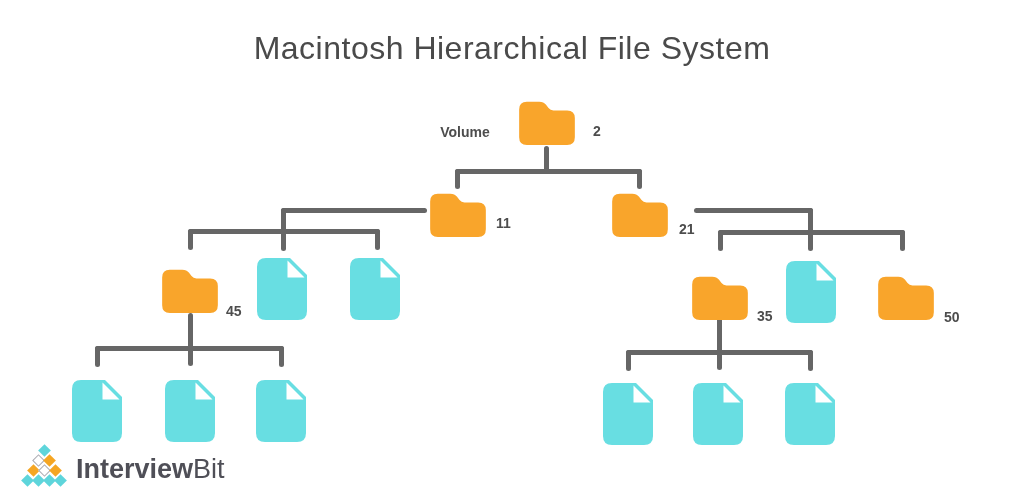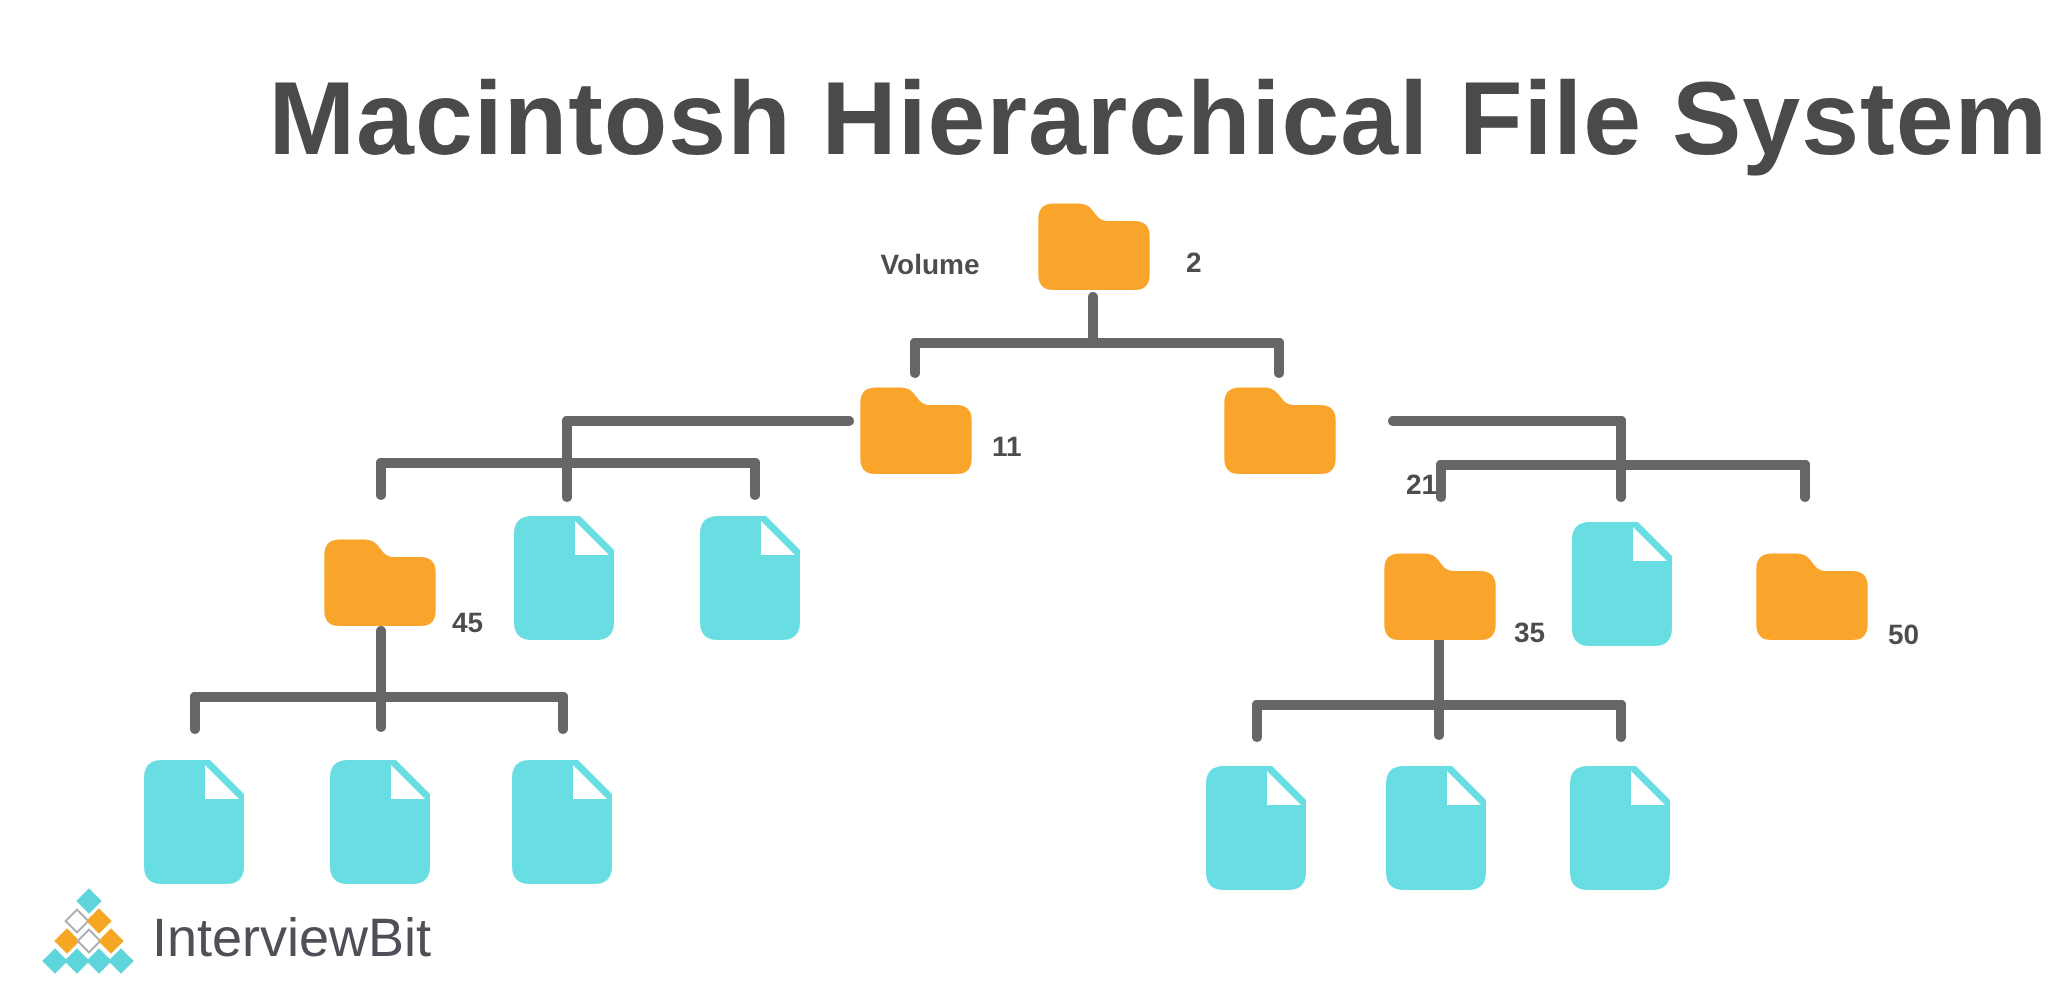--- a/index.html
+++ b/index.html
@@ -9,23 +9,23 @@
     height: 500px;
     background: #ffffff;
     overflow: hidden;
     font-family: "Liberation Sans", sans-serif;
   }
   .title {
     position: absolute;
     top: 30px;
     left: 0;
     width: 100%;
-    text-align: right;
-    font-size: 52px;
-    font-weight: bold;
+    text-align: center;
+    font-size: 32px;
+    font-weight: normal;
     letter-spacing: 0.5px;
     color: var(--heading, #4A4A4A);
   }
   .line {
     position: absolute;
     background: var(--connector, #666666);
     border-radius: 3px;
   }
   .node { position: absolute; line-height: 0; }
   .folder { color: var(--folder, #F9A52B); }
@@ -50,21 +50,21 @@
   }
   .diamond.cyan   { background: var(--logo-cyan, #5ED5DB); }
   .diamond.orange { background: var(--logo-orange, #F5A623); }
   .diamond.white  { background: #ffffff; border: 1.5px solid var(--logo-outline, #ABABB2); }
   .logo-text {
     position: absolute; left: 56px; top: 10px;
     font-size: 27px;
     color: var(--logo-text, #4F4F57);
     white-space: nowrap;
   }
-  .logo-text .bold  { font-weight: normal; }
+  .logo-text .bold  { font-weight: bold; }
   .logo-text .light { font-weight: normal; }
   .defs-holder { position: absolute; width: 0; height: 0; }
 </style>
 </head>
 <body>
 
 <svg class="defs-holder" aria-hidden="true">
   <defs>
     <symbol id="icon-folder" viewBox="0 0 64 50">
       <path d="M3 42 V13 Q3 5 11 5 H24 Q28.5 5 31 8.2 L33.6 11.5 Q35.5 14 38.7 14 H53 Q61 14 61 22 V42 Q61 50 53 50 H11 Q3 50 3 42 Z" fill="currentColor"></path>
@@ -120,21 +120,21 @@
         <use href="#icon-folder"></use>
       </svg>
   </div>
   <div class="lbl" style="left:496px; top:215px;">11</div>
 
   <div class="node" style="left:609px; top:189px;">
     <svg class="folder" width="62" height="48">
         <use href="#icon-folder"></use>
       </svg>
   </div>
-  <div class="lbl" style="left:679px; top:234px;margin-left:24px;">21</div>
+  <div class="lbl" style="left:679px; top:221px;">21</div>
 
   <div class="node" style="left:159px; top:265px;">
     <svg class="folder" width="62" height="48">
         <use href="#icon-folder"></use>
       </svg>
   </div>
   <div class="lbl" style="left:226px; top:303px;">45</div>
   <div class="node" style="left:255px; top:256px;">
     <svg class="doc" width="54" height="66">
         <use href="#icon-doc"></use>

